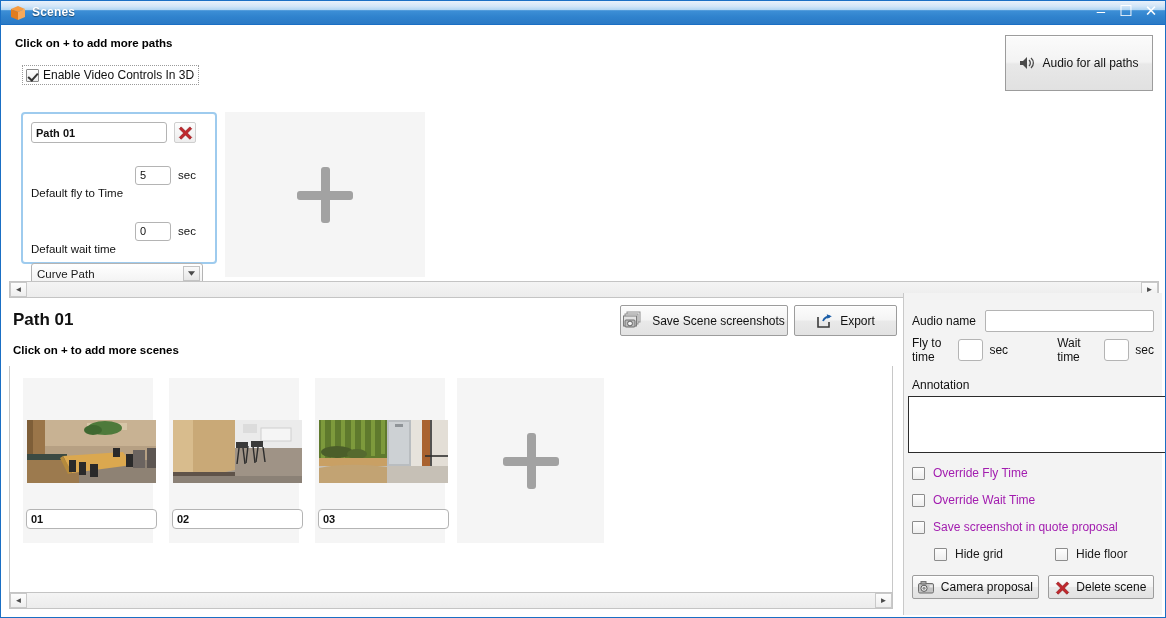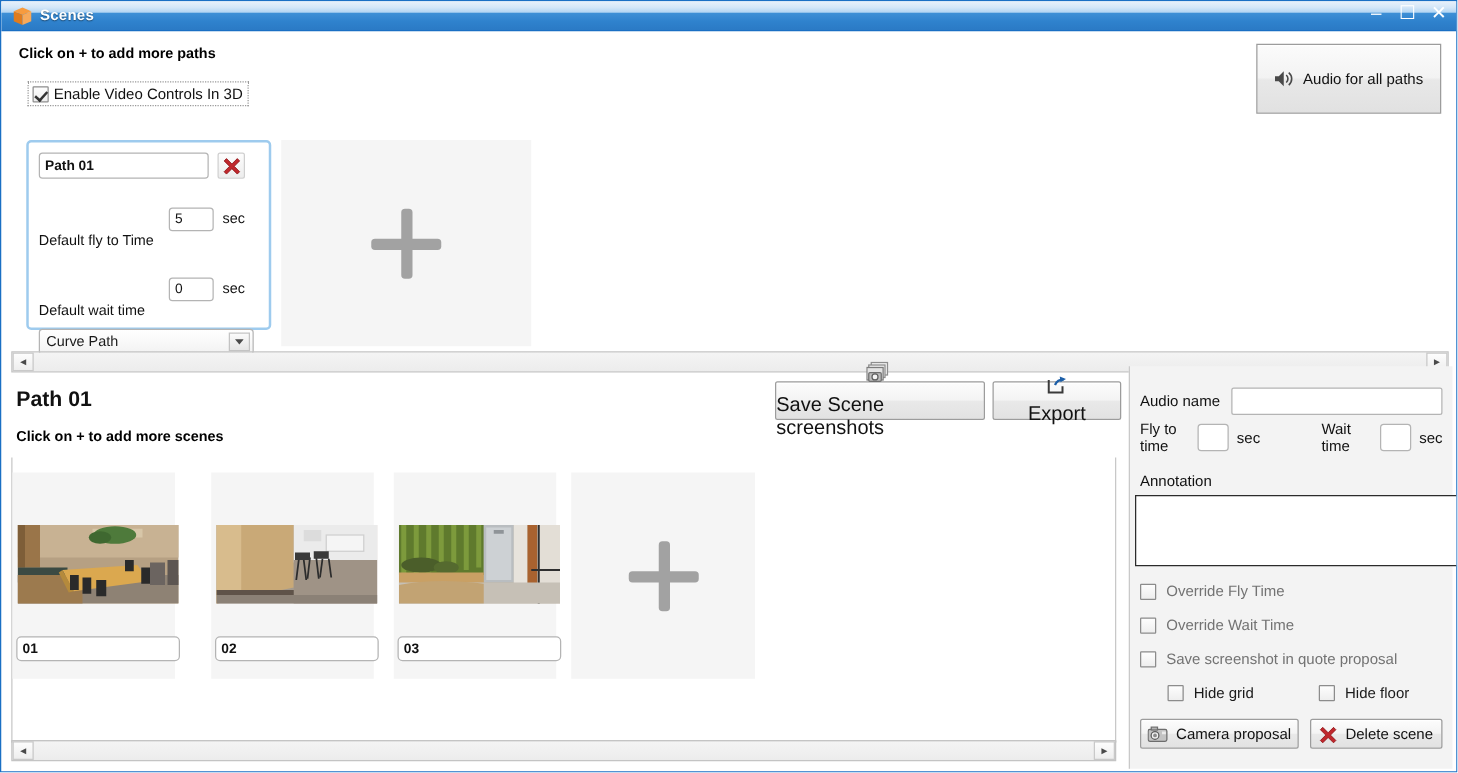--- a/index.html
+++ b/index.html
@@ -283,24 +283,23 @@
     position: absolute;
     height: 31px;
     border: 1px solid #9c9c9c;
     border-radius: 2px;
     background: linear-gradient(to bottom, #fcfcfc 0%, #f4f4f4 48%, #e9e9e9 52%, #e2e2e2 100%);
     box-sizing: border-box;
     display: flex;
     align-items: center;
     justify-content: center;
     gap: 7px;
-    font-size: 16px;
+    font-size: 12px;
     color: #111;
     box-shadow: inset 0 1px 0 #ffffff;
-    flex-direction: column;
   }
   .btn-save-shots { left: 619px; top: 304px; width: 168px; }
   .btn-export { left: 793px; top: 304px; width: 103px; }
 
   
   .scenes-area {
     position: absolute;
     left: 8px; top: 365px;
     width: 884px; height: 228px;
     background: #ffffff;
@@ -377,21 +376,21 @@
     background: #ffffff;
     border: 1px solid #2b2b2b;
     box-sizing: border-box;
   }
   .rp-cb-row {
     display: flex;
     align-items: center;
     gap: 8px;
     margin-top: 13px;
     font-size: 12px;
-    color: #737373;
+    color: #a21caf;
   }
   .rp-cb-sub {
     display: flex;
     align-items: center;
     margin-top: 13px;
     margin-left: 22px;
     font-size: 12px;
     gap: 8px;
   }
   .rp-cb-sub .gap { width: 36px; }
@@ -527,21 +526,21 @@
         <path d="M2 4 L2 14 L13 14 L13 9" stroke="#3a3a3a" stroke-width="1.6" fill="none"></path>
         <path d="M7 8 C8.5 4.5 11 3.5 14 3.5" stroke="#1d5fa8" stroke-width="1.8" fill="none"></path>
         <polygon points="15.8,3.2 10.8,1.2 11.4,5.8" fill="#1d5fa8"></polygon>
       </svg>
     </span>
     <span>Export</span>
   </div>
 
   <div class="scenes-area">
 
-    <div class="scene-card" style="left:0;">
+    <div class="scene-card" style="left:13px;">
       <div class="scene-thumb">
         <svg width="129" height="63" viewBox="0 0 129 63" preserveAspectRatio="none">
           <rect width="129" height="63" fill="#b6a083"></rect>
           <rect x="0" y="0" width="129" height="26" fill="#c8b293"></rect>
           <rect x="0" y="0" width="18" height="34" fill="#9a7549"></rect>
           <rect x="0" y="0" width="6" height="34" fill="#7e5e38"></rect>
           <rect x="60" y="3" width="40" height="7" fill="#d7c6a8"></rect>
           <ellipse cx="78" cy="8" rx="17" ry="7" fill="#4e7a3b"></ellipse>
           <ellipse cx="66" cy="10" rx="9" ry="5" fill="#3f6830"></ellipse>
           <rect x="0" y="34" width="40" height="12" fill="#3b4a43"></rect>

